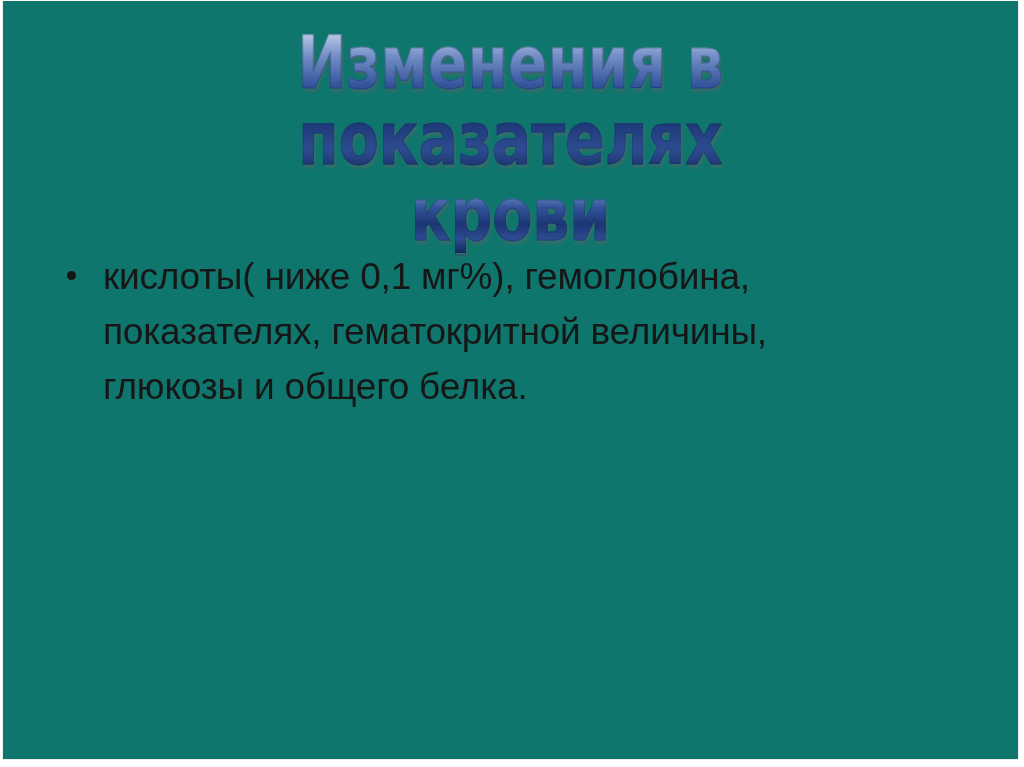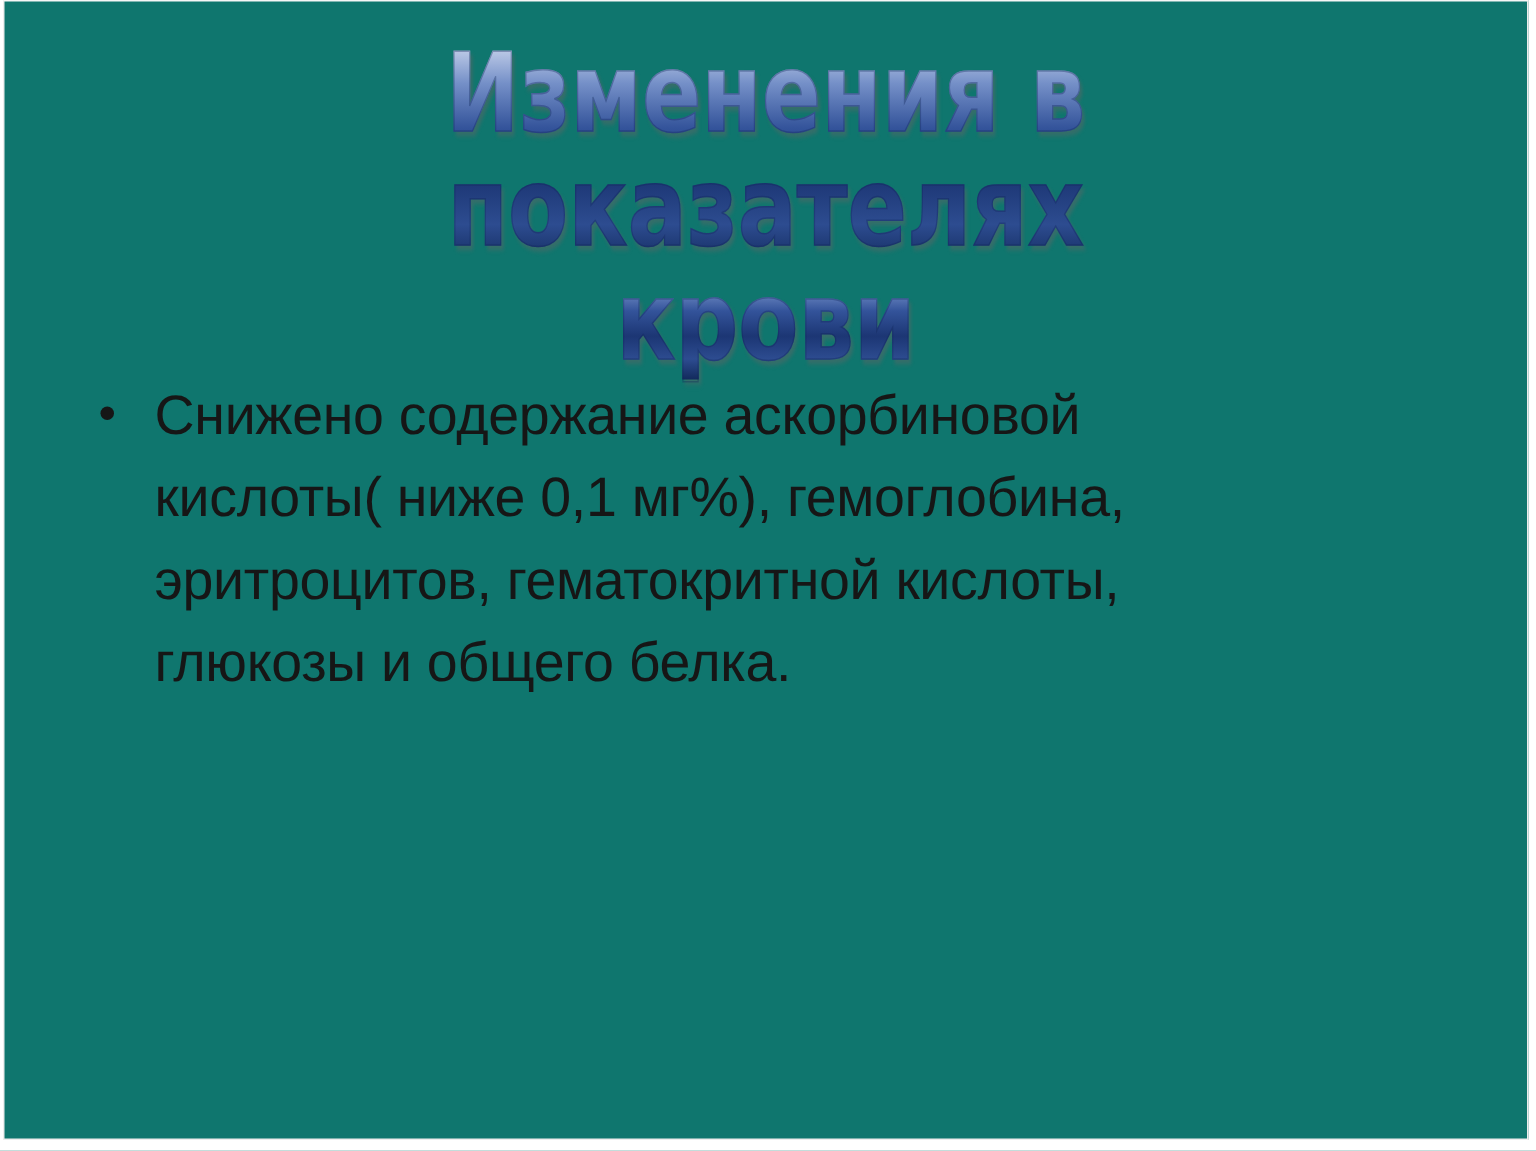--- a/index.html
+++ b/index.html
@@ -95,21 +95,20 @@
 
   <h1 class="title">
     <span class="title-line">Изменения в показателях</span>
     <span class="title-line">крови</span>
   </h1>
 
   <div class="body">
     <div class="bullet-item">
       <span class="bullet-dot"></span>
       <div class="bullet-text">
-        <span class="line">Снижено содержание аскорбиновой</span>
         <span class="line">кислоты( ниже 0,1 мг%), гемоглобина,</span>
-        <span class="line">эритроцитов, гематокритной кислоты,</span>
+        <span class="line">показателях, гематокритной величины,</span>
         <span class="line">глюкозы и общего белка.</span>
       </div>
     </div>
   </div>
 
 </div>
 
 </body></html>

